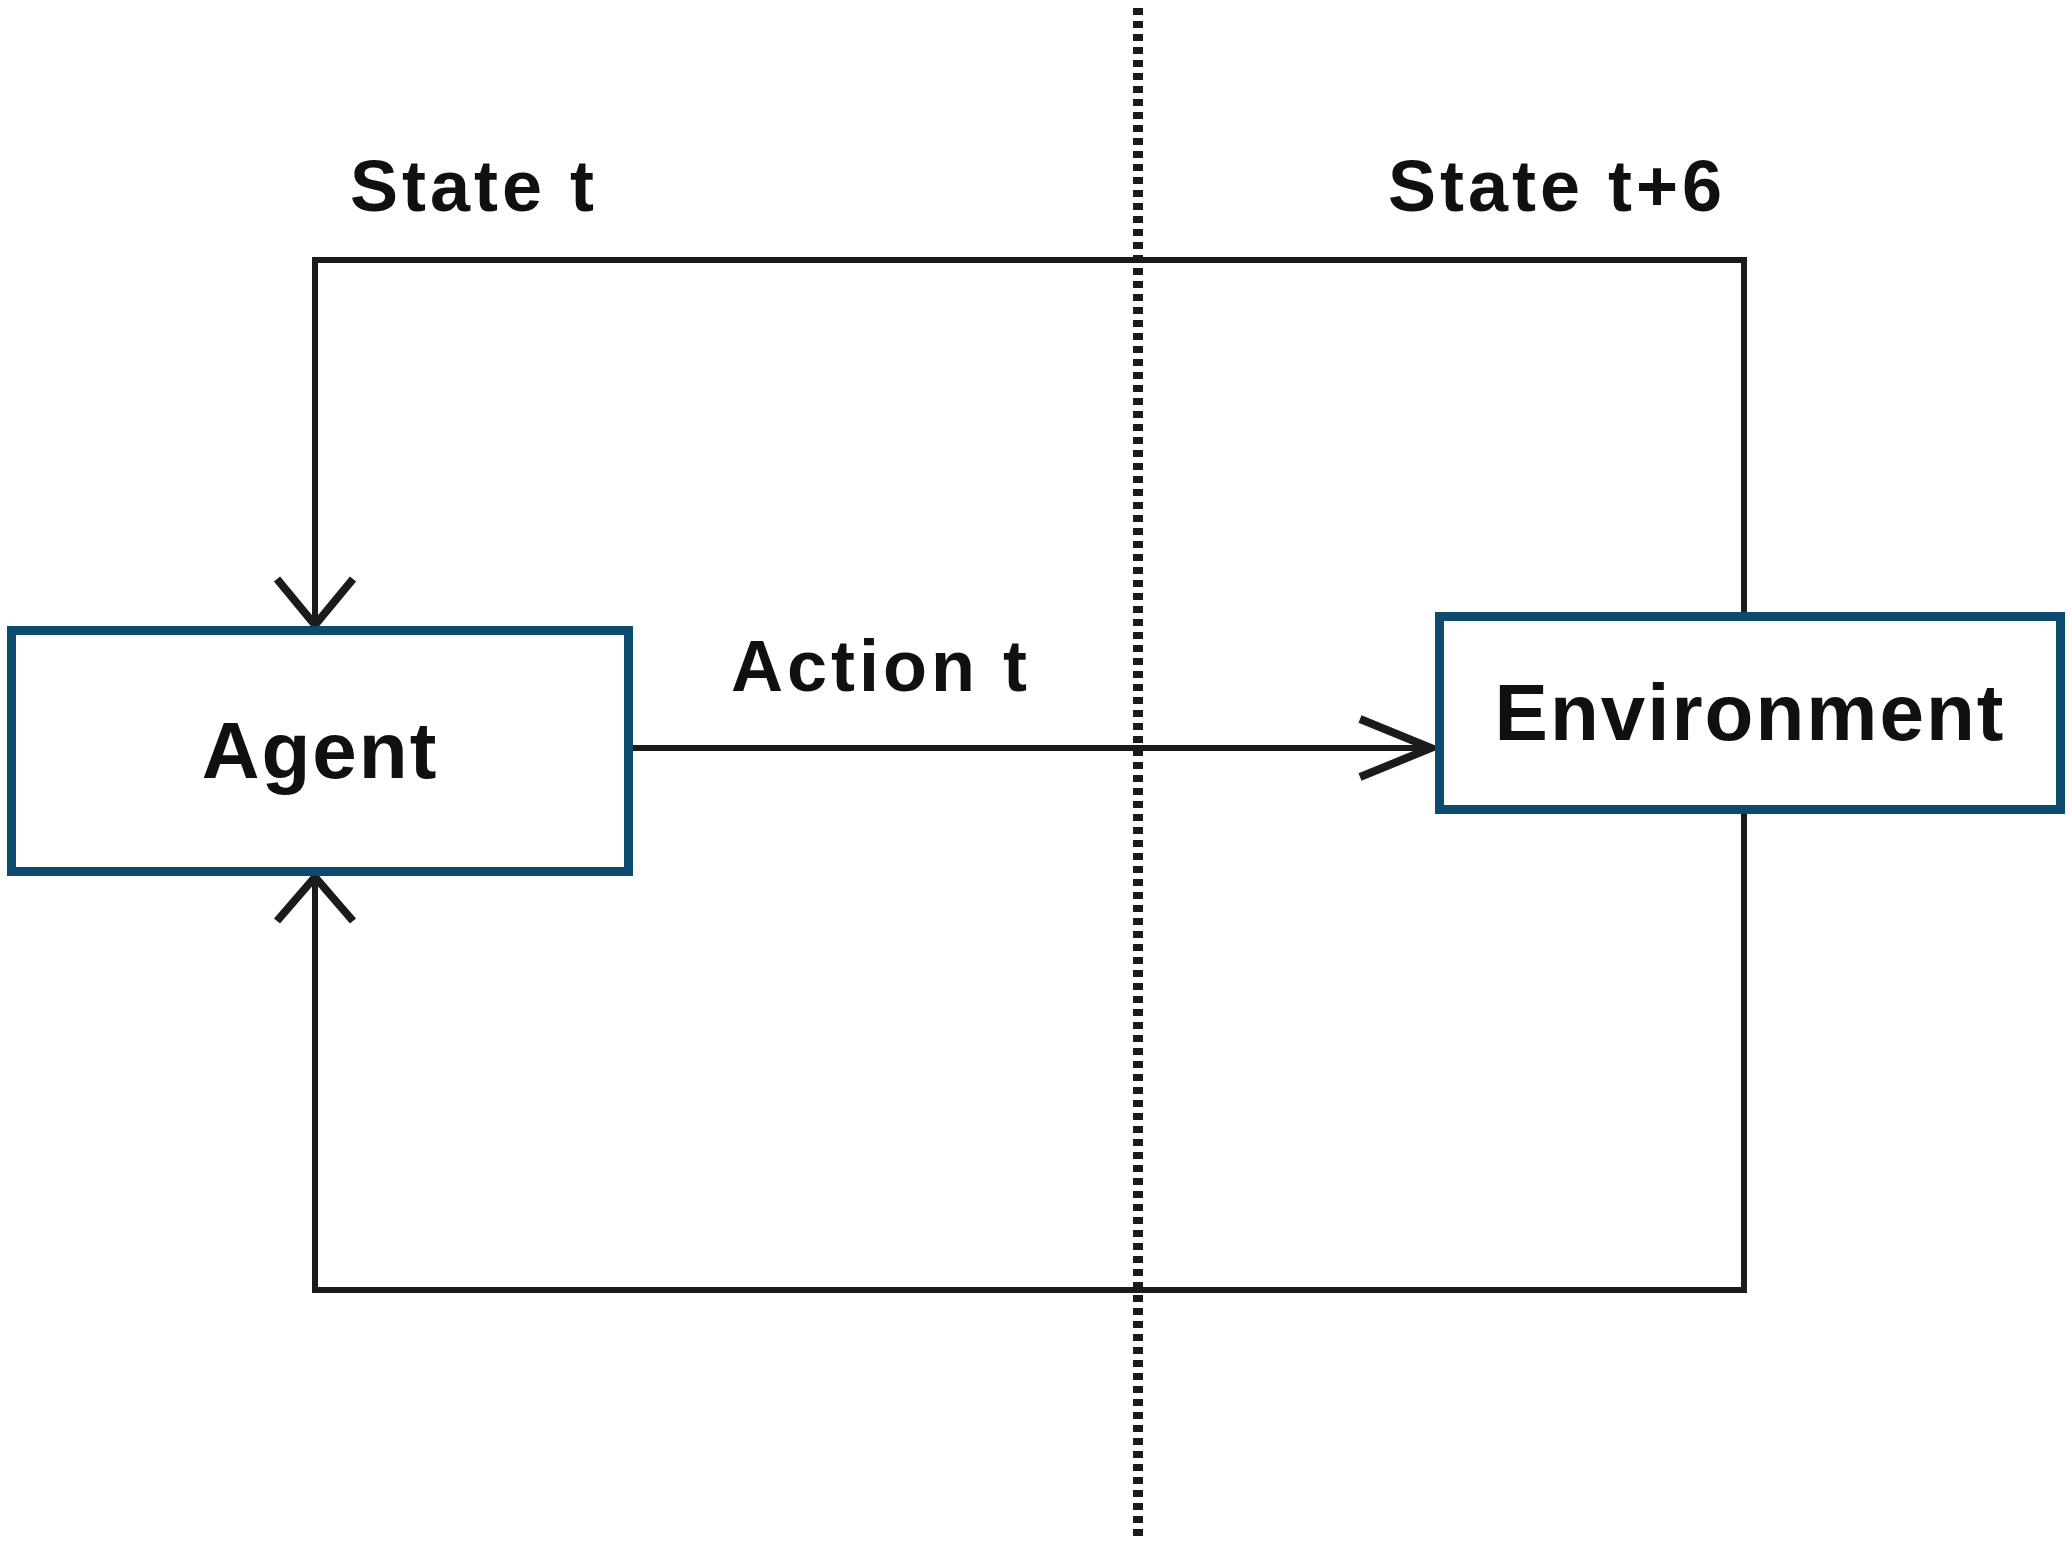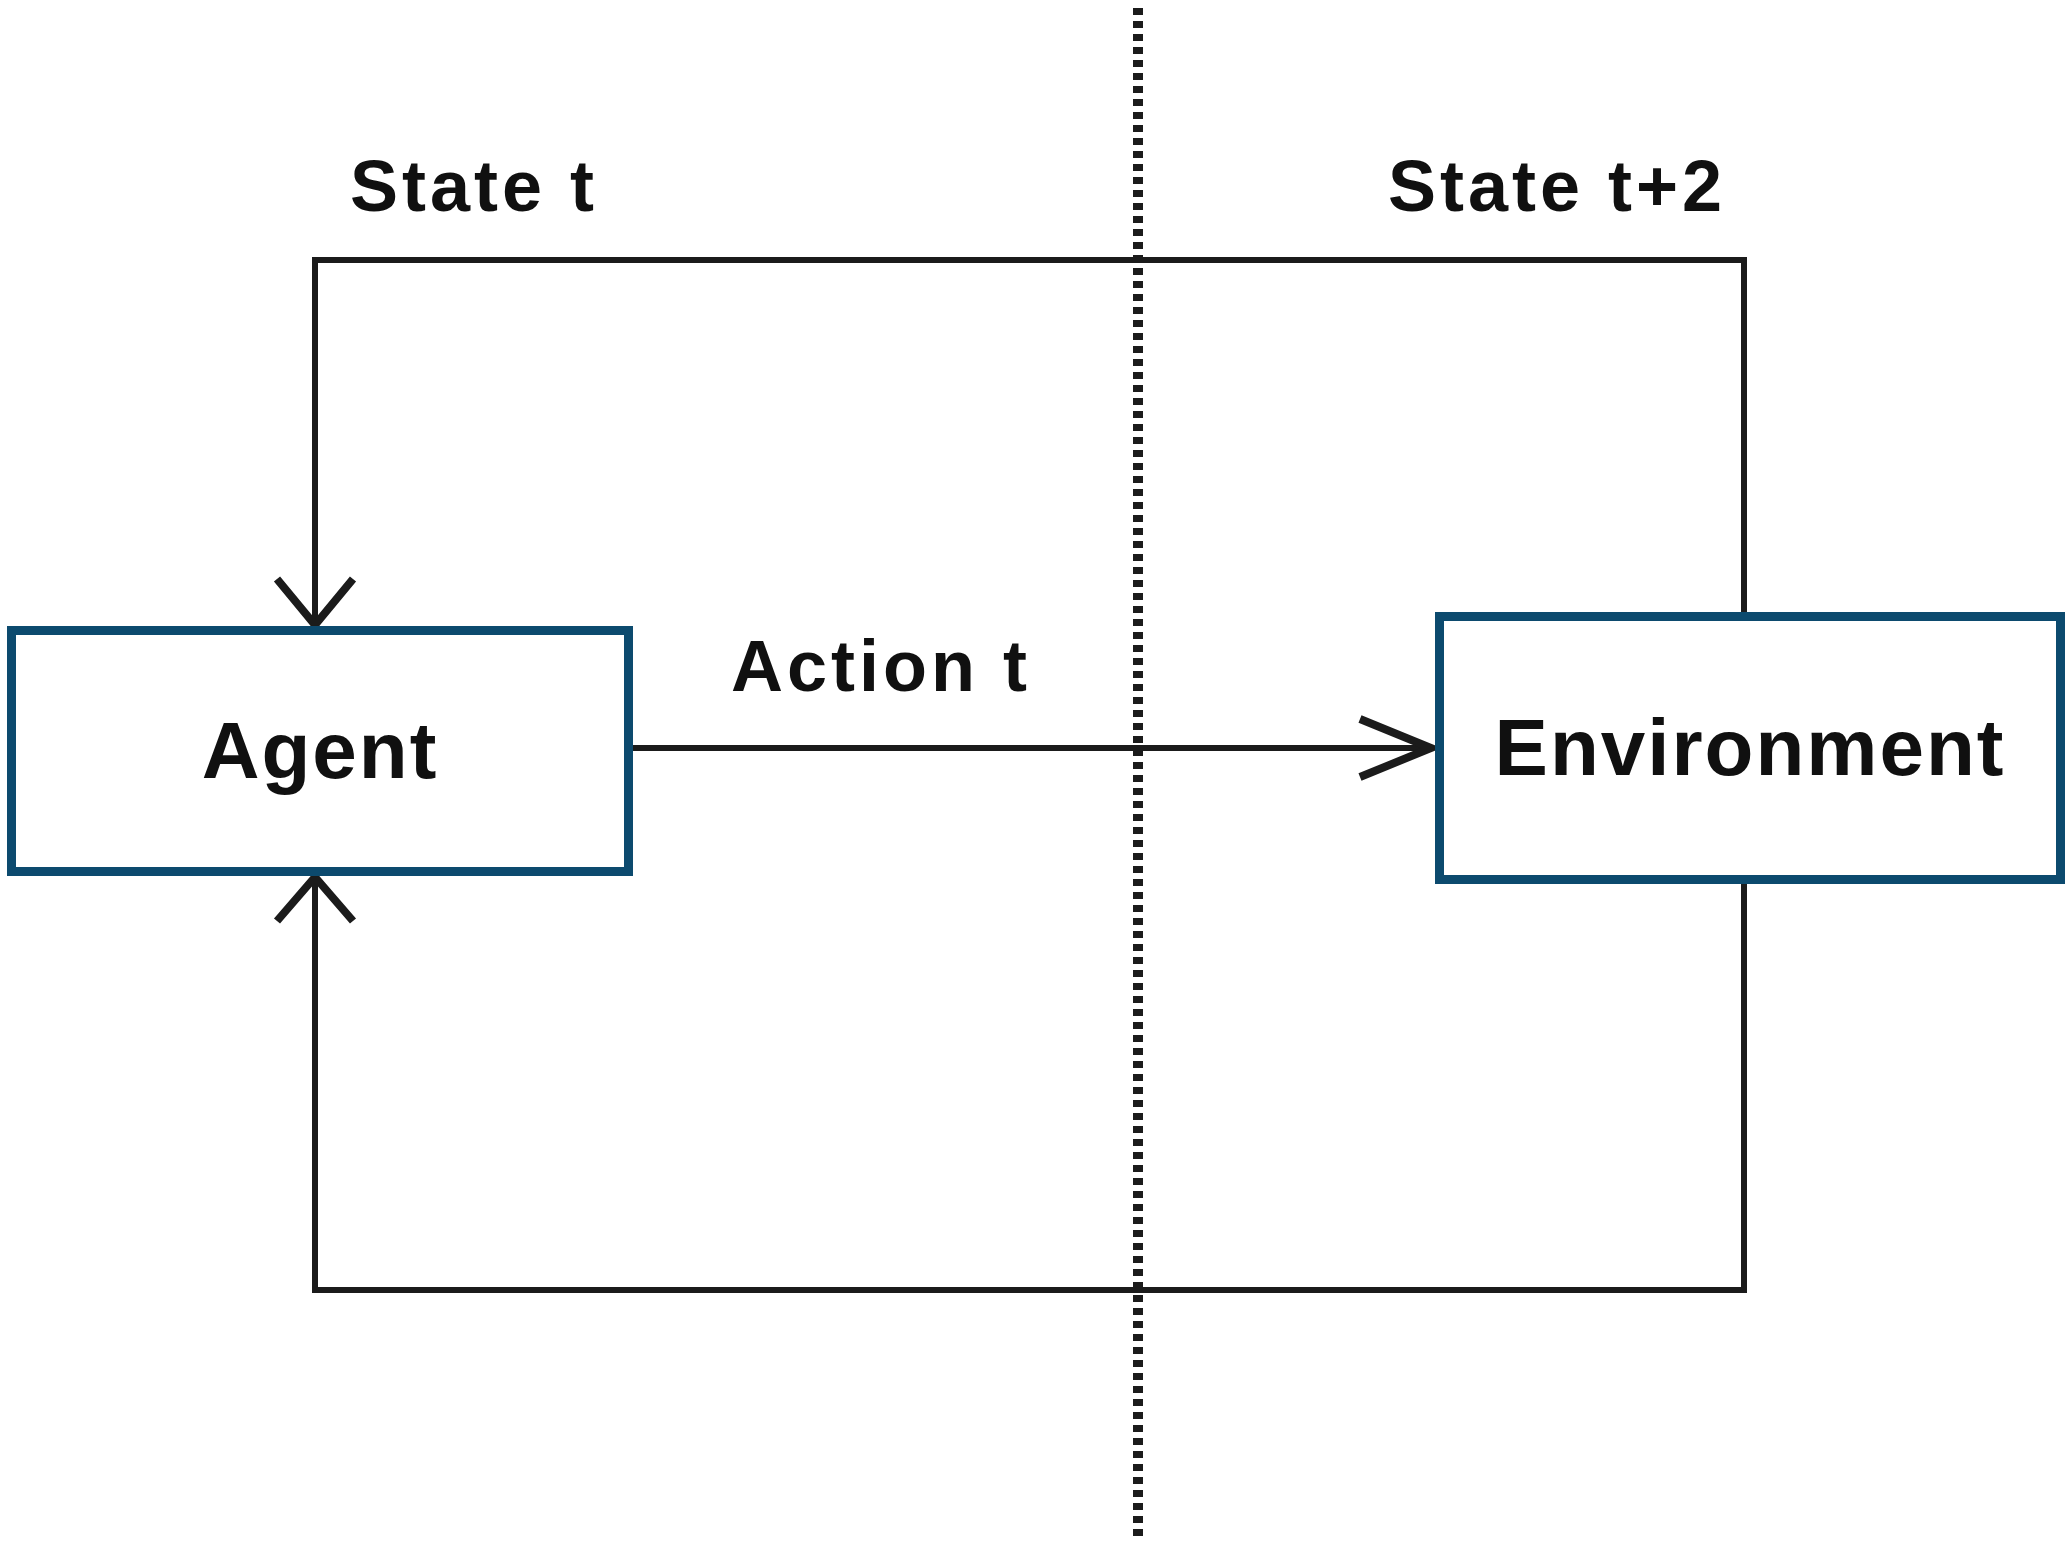--- a/index.html
+++ b/index.html
@@ -39,21 +39,21 @@
   .node-agent {
     left: 7px;
     top: 626px;
     width: 626px;
     height: 250px;
   }
   .node-environment {
     left: 1435px;
     top: 612px;
     width: 630px;
-    height: 272px;
+    height: 202px;
   }
   .edge-label {
     position: absolute;
     transform: translate(-50%, -50%);
     font-weight: bold;
     font-size: 72px;
     letter-spacing: 4px;
     white-space: nowrap;
   }
   .label-state-t   { left: 474px;  top: 186px; }
@@ -84,18 +84,18 @@
   <div class="node node-agent">
     <span>Agent</span>
   </div>
 
   <div class="node node-environment">
     <span>Environment</span>
   </div>
 
   <div class="edge-label label-state-t">State t</div>
 
-  <div class="edge-label label-state-t1">State t+2</div>
+  <div class="edge-label label-state-t1">State t+6</div>
 
   <div class="edge-label label-action-t">Action t</div>
 
 
 </div>
 
 </body></html>

